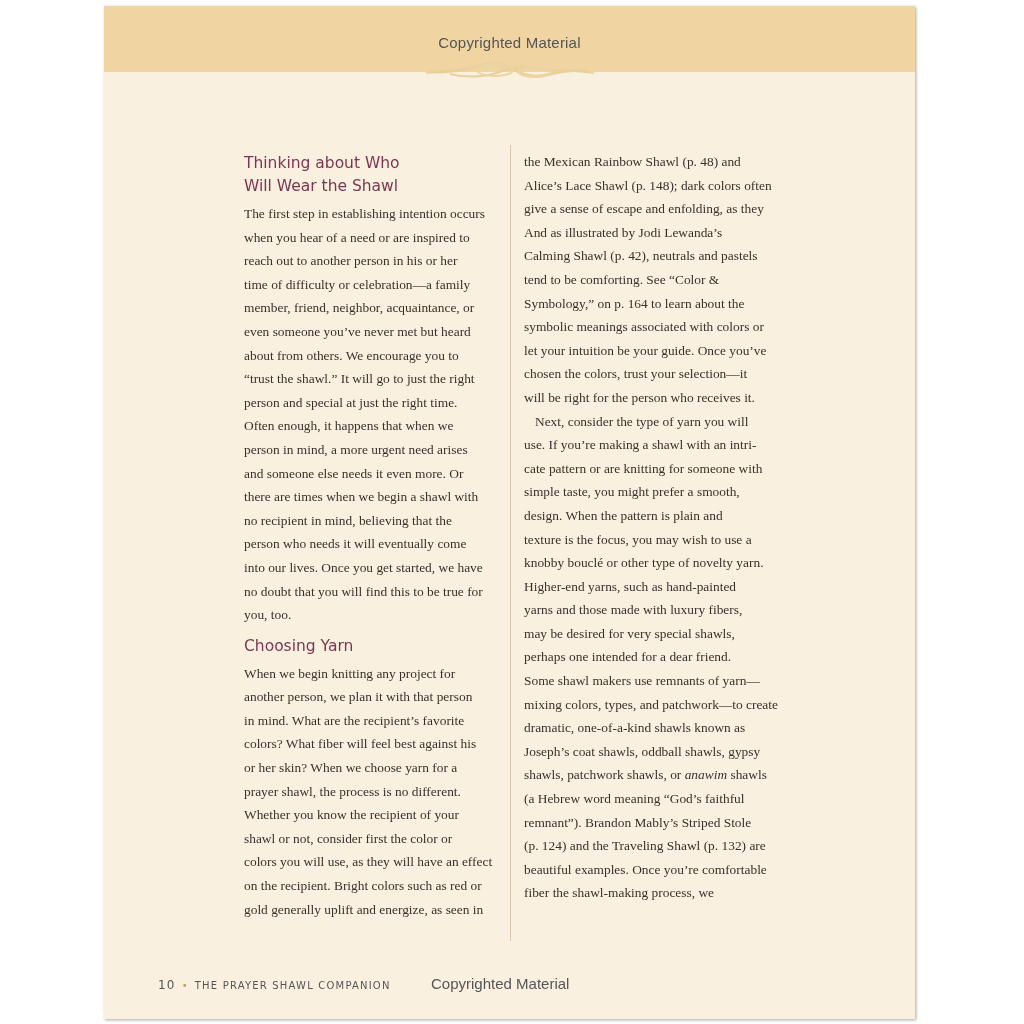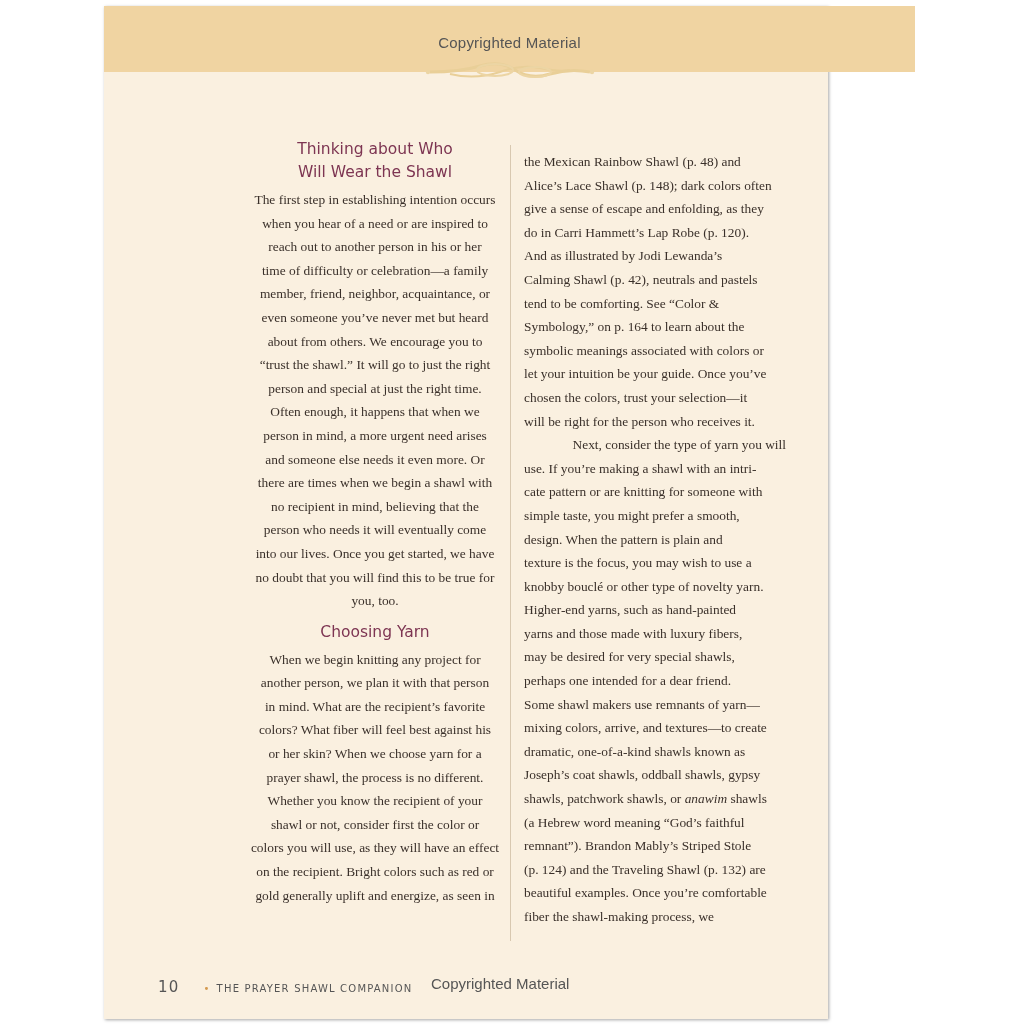--- a/index.html
+++ b/index.html
@@ -1,53 +1,53 @@
 <!DOCTYPE html>
 <html><head>
 <meta charset="utf-8">
 <style>
   html, body { margin: 0; padding: 0; background: #ffffff; }
   body { width: 1024px; height: 1024px; position: relative; overflow: hidden; }
   .page {
-    position: absolute; left: 104px; top: 6px; width: 724px; height: 1013px;
+    position: absolute; left: 104px; top: 6px; width: 811px; height: 1013px;
     background: #faf0e0;
     box-shadow: 1px 1px 3px rgba(0,0,0,0.35);
   }
   .header-band {
     position: absolute; left: 0; top: 0; width: 811px; height: 66px;
     background: #f0d4a2;
   }
   .header-text {
     position: absolute; left: 0; right: 0; top: 28px; text-align: center;
     font-family: "Liberation Sans", sans-serif; font-size: 15px; color: #555;
     letter-spacing: 0.2px;
   }
   .ornament { position: absolute; left: 316px; top: 52px; width: 180px; height: 28px; }
   .col {
     position: absolute; font-family: "Liberation Serif", serif;
     font-size: 13.4px; line-height: 23.6px; color: #3a302a;
   }
-  .col-left { left: 140px; top: 132px; width: 262px; text-align: center; }
+  .col-left { left: 140px; top: 146px; width: 262px; }
   .col-right { left: 420px; top: 144px; width: 262px; }
   .heading {
     font-family: "DejaVu Sans", sans-serif; font-size: 15.5px; line-height: 23px;
     color: #7d3552; margin: 0 0 4px 0; font-weight: normal;
   }
   .heading2 { margin-top: 8px; }
   .line { white-space: nowrap; display: block; }
-  .indent { padding-left: 11px; text-align: right; }
+  .indent { padding-left: 11px; }
   .divider {
     position: absolute; left: 406px; top: 139px; width: 1px; height: 796px;
     background: #d8c8b0;
   }
   .footer {
     position: absolute; left: 54px; top: 972px; font-family: "DejaVu Sans", sans-serif;
     font-size: 10px; letter-spacing: 1.2px; color: #555;
   }
-  .footer .pnum { font-size: 15px; margin-right: 24px; }
+  .footer .pnum { font-size: 12px; margin-right: 6px; }
   .footer .dot { color: #d49a50; margin-right: 6px; }
   .footer-copy {
     position: absolute; left: 327px; top: 969px; font-family: "Liberation Sans", sans-serif;
     font-size: 15px; color: #555;
   }
 </style>
 </head>
 <body>
 
 <div class="page">
@@ -104,21 +104,20 @@
       </div>
   </div>
 
   <div class="divider"></div>
 
   <div class="col col-right">
     <div id="rp1">
         <span class="line">the Mexican Rainbow Shawl (p. 48) and</span>
         <span class="line">Alice’s Lace Shawl (p. 148); dark colors often</span>
         <span class="line">give a sense of escape and enfolding, as they</span>
-        <span class="line">do in Carri Hammett’s Lap Robe (p. 120).</span>
         <span class="line">And as illustrated by Jodi Lewanda’s</span>
         <span class="line">Calming Shawl (p. 42), neutrals and pastels</span>
         <span class="line">tend to be comforting. See “Color &amp;</span>
         <span class="line">Symbology,” on p. 164 to learn about the</span>
         <span class="line">symbolic meanings associated with colors or</span>
         <span class="line">let your intuition be your guide. Once you’ve</span>
         <span class="line">chosen the colors, trust your selection—it</span>
         <span class="line">will be right for the person who receives it.</span>
       </div>
     <div id="rp2">
@@ -127,21 +126,21 @@
         <span class="line">cate pattern or are knitting for someone with</span>
         <span class="line">simple taste, you might prefer a smooth,</span>
         <span class="line">design. When the pattern is plain and</span>
         <span class="line">texture is the focus, you may wish to use a</span>
         <span class="line">knobby bouclé or other type of novelty yarn.</span>
         <span class="line">Higher-end yarns, such as hand-painted</span>
         <span class="line">yarns and those made with luxury fibers,</span>
         <span class="line">may be desired for very special shawls,</span>
         <span class="line">perhaps one intended for a dear friend.</span>
         <span class="line">Some shawl makers use remnants of yarn—</span>
-        <span class="line">mixing colors, arrive, and textures—to create</span>
+        <span class="line">mixing colors, types, and patchwork—to create</span>
         <span class="line">dramatic, one-of-a-kind shawls known as</span>
         <span class="line">Joseph’s coat shawls, oddball shawls, gypsy</span>
         <span class="line"><span>shawls, patchwork shawls, or </span><i>anawim</i><span> shawls</span></span>
         <span class="line">(a Hebrew word meaning “God’s faithful</span>
         <span class="line">remnant”). Brandon Mably’s Striped Stole</span>
         <span class="line">(p. 124) and the Traveling Shawl (p. 132) are</span>
         <span class="line">beautiful examples. Once you’re comfortable</span>
         <span class="line">fiber the shawl-making process, we</span>
       </div>
   </div>

